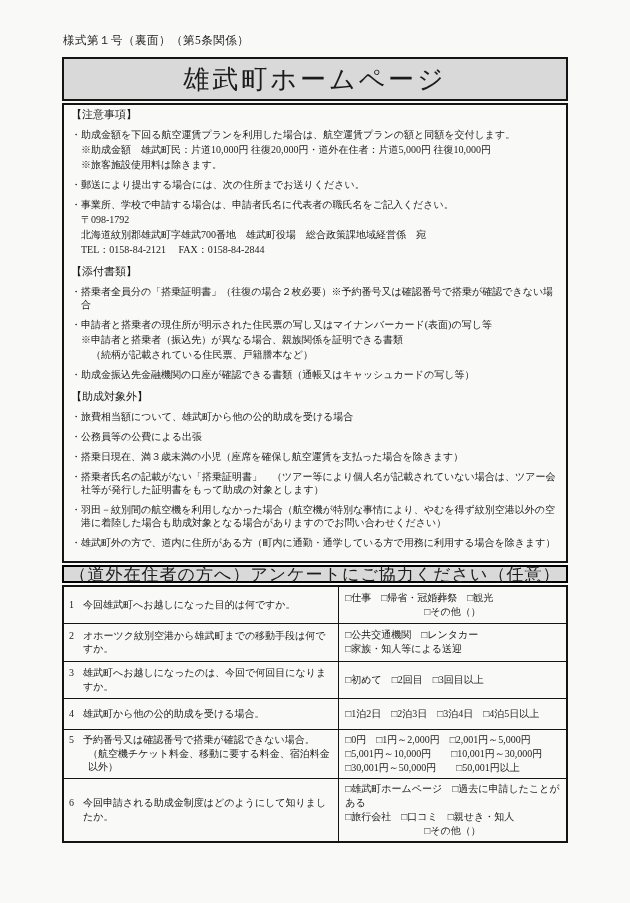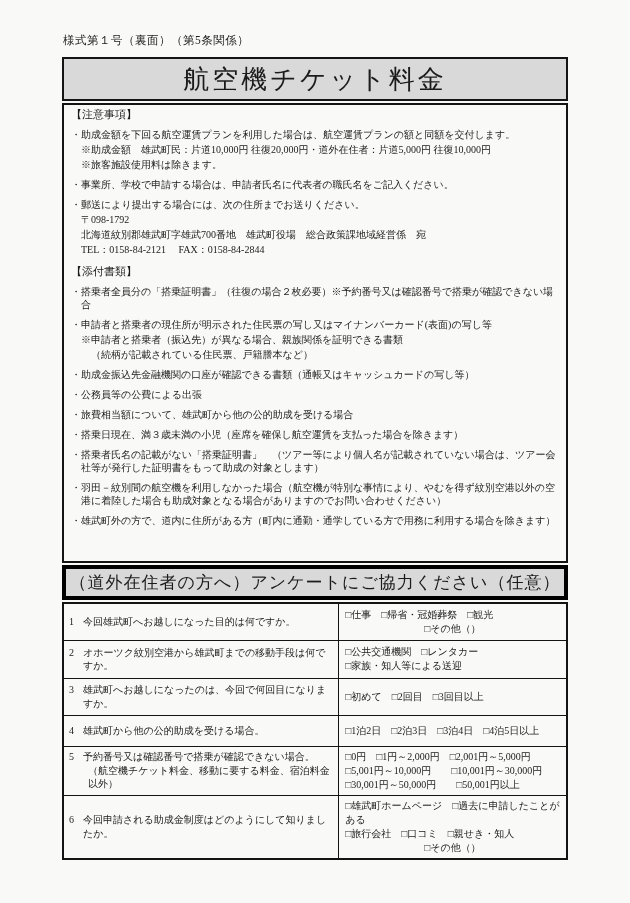--- a/index.html
+++ b/index.html
@@ -36,22 +36,22 @@
     overflow: hidden;
     background: #f9f9f8;
   }
   .sec-heading { font-size: 11px; margin-top: 9px; }
   .sec-heading.first { margin-top: 3px; }
   .bullet { margin-top: 7px; padding-left: 10px; text-indent: -10px; }
   .subline { margin-top: 2px; padding-left: 10px; }
 
   .survey-header {
     margin-top: 2px;
-    height: 35px;
-    border: 4px solid #000000;
+    height: 18px;
+    border: 2px solid #000000;
     background: #d9d9d9;
     display: flex; align-items: center; justify-content: center;
     font-size: 17px; letter-spacing: 1px;
   }
 
   table.survey {
     margin-top: 2px;
     width: 506px;
     border-collapse: collapse;
     border: 2px solid #141414;
@@ -78,44 +78,45 @@
   tr.r6 { height: 42px; }
 </style>
 </head>
 <body>
 
 <div class="form-label">様式第１号（裏面）（第5条関係）</div>
 
 <div class="doc">
 
   <div class="title-box">
-    <span>航空機チケット料金</span>
+    <span>雄武町ホームページ</span>
   </div>
 
   <div class="content-box">
 
     <div class="sec-heading first">【注意事項】</div>
     <div class="bullet">・助成金額を下回る航空運賃プランを利用した場合は、航空運賃プランの額と同額を交付します。</div>
     <div class="subline">※助成金額　雄武町民：片道10,000円 往復20,000円・道外在住者：片道5,000円 往復10,000円</div>
     <div class="subline">※旅客施設使用料は除きます。</div>
+    <div class="bullet">・郵送により提出する場合には、次の住所までお送りください。</div>
     <div class="bullet">・事業所、学校で申請する場合は、申請者氏名に代表者の職氏名をご記入ください。</div>
-    <div class="bullet">・郵送により提出する場合には、次の住所までお送りください。</div>
     <div class="subline">〒098-1792</div>
     <div class="subline">北海道紋別郡雄武町字雄武700番地　雄武町役場　総合政策課地域経営係　宛</div>
     <div class="subline">TEL：0158-84-2121　 FAX：0158-84-2844</div>
 
     <div class="sec-heading">【添付書類】</div>
     <div class="bullet">・搭乗者全員分の「搭乗証明書」（往復の場合２枚必要）※予約番号又は確認番号で搭乗が確認できない場合</div>
     <div class="bullet">・申請者と搭乗者の現住所が明示された住民票の写し又はマイナンバーカード(表面)の写し等</div>
     <div class="subline">※申請者と搭乗者（振込先）が異なる場合、親族関係を証明できる書類</div>
     <div class="subline">　（続柄が記載されている住民票、戸籍謄本など）</div>
     <div class="bullet">・助成金振込先金融機関の口座が確認できる書類（通帳又はキャッシュカードの写し等）</div>
 
+    <div class="sec-heading">【助成対象外】</div>
+    <div class="bullet">・旅費相当額について、雄武町から他の公的助成を受ける場合</div>
     <div class="bullet">・公務員等の公費による出張</div>
-    <div class="bullet">・旅費相当額について、雄武町から他の公的助成を受ける場合</div>
     <div class="bullet">・搭乗日現在、満３歳未満の小児（座席を確保し航空運賃を支払った場合を除きます）</div>
     <div class="bullet">・搭乗者氏名の記載がない「搭乗証明書」　（ツアー等により個人名が記載されていない場合は、ツアー会社等が発行した証明書をもって助成の対象とします）</div>
     <div class="bullet">・羽田－紋別間の航空機を利用しなかった場合（航空機が特別な事情により、やむを得ず紋別空港以外の空港に着陸した場合も助成対象となる場合がありますのでお問い合わせください）</div>
     <div class="bullet">・雄武町外の方で、道内に住所がある方（町内に通勤・通学している方で用務に利用する場合を除きます）</div>
   </div>
 
   <div class="survey-header">
     <span>（道外在住者の方へ）アンケートにご協力ください（任意）</span>
   </div>
 

